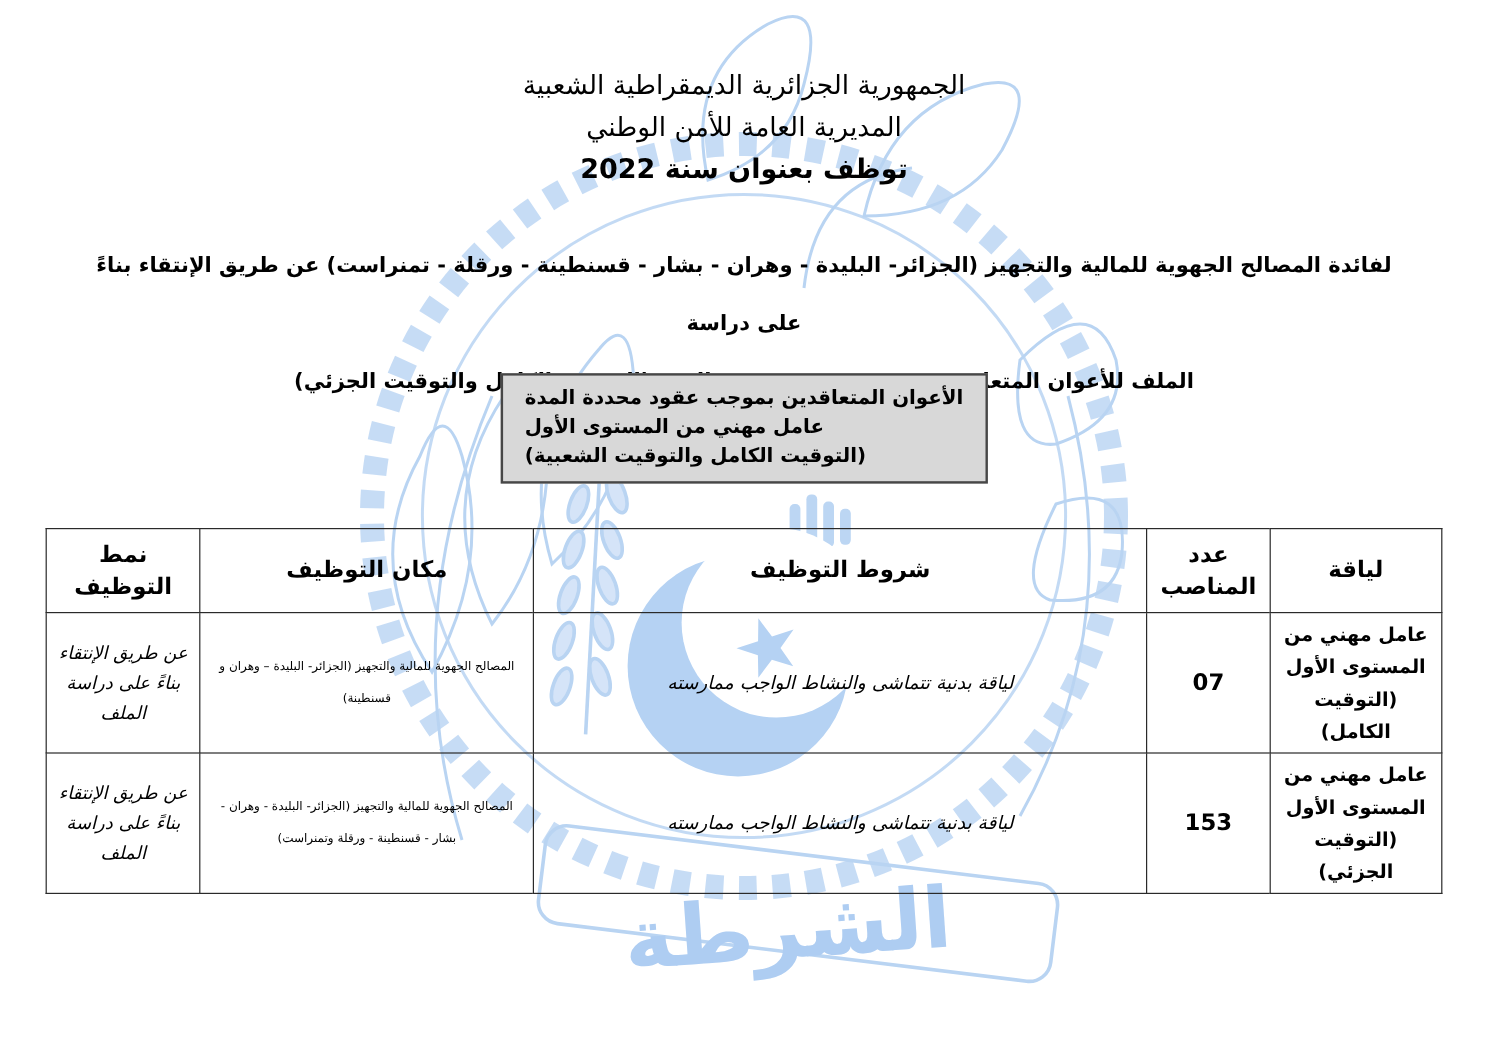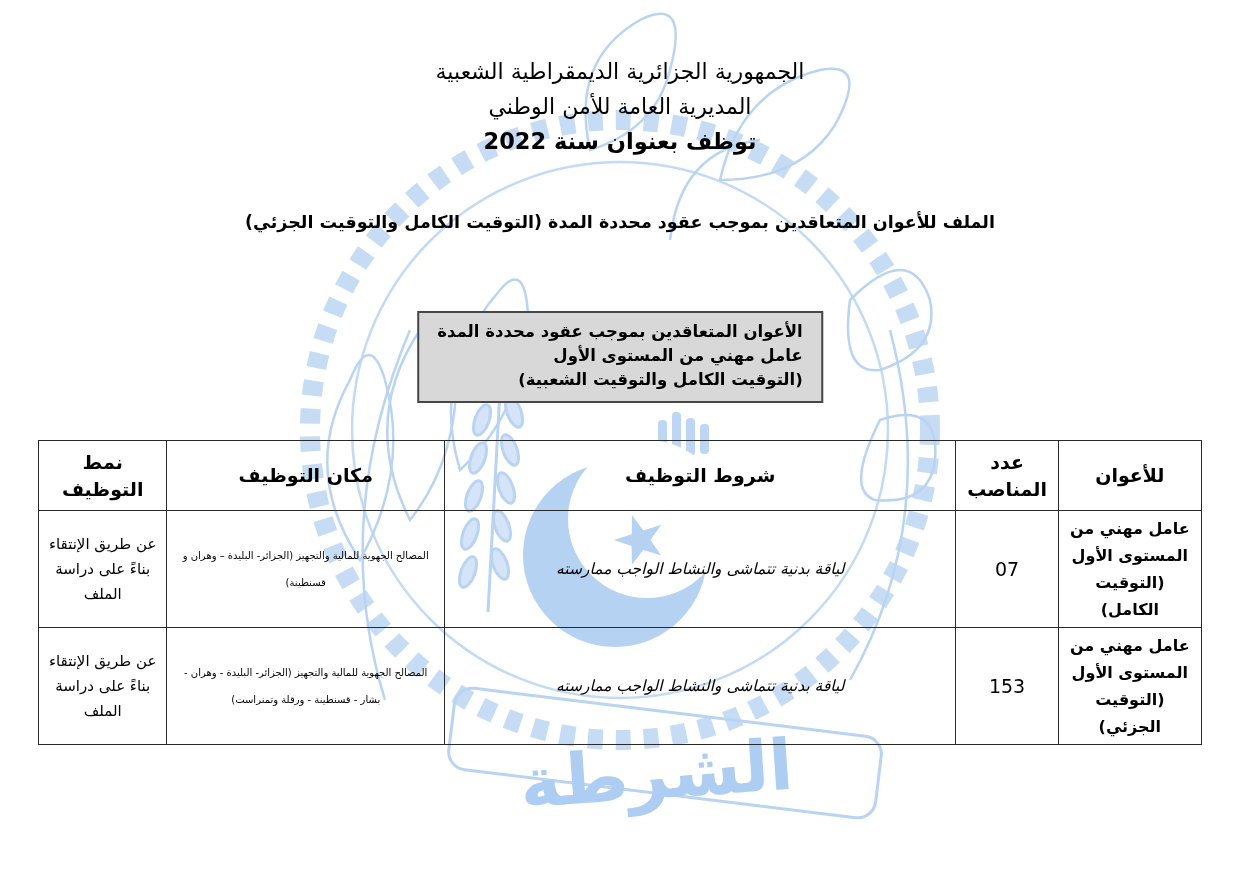--- a/index.html
+++ b/index.html
@@ -35,21 +35,21 @@
     font-weight: bold;
     font-size: 17.5px;
     line-height: 48px;
   }
   .notice-box {
     position: absolute; top: 311px; left: 50%;
     transform: translateX(-50%);
     background: #d8d8d8;
     border: 2px solid #474747;
     padding: 7px 18px 9px 18px;
-    text-align: right;
+    text-align: left;
     font-weight: bold;
     font-size: 16.5px;
     line-height: 24px;
     white-space: nowrap;
   }
   table.jobs {
     position: absolute; top: 440px; right: 38px;
     width: 1164px;
     border-collapse: collapse;
     table-layout: fixed;
@@ -64,24 +64,24 @@
   }
   table.jobs th {
     font-size: 19px;
     font-weight: bold;
     height: 70px;
     line-height: 27px;
   }
   tr.row-1 td { height: 116px; }
   tr.row-2 td { height: 92px; }
   .cell-rank { font-weight: bold; font-size: 16px; line-height: 27px; }
-  .cell-pos  { font-weight: normal; font-size: 19px; }
+  .cell-pos  { font-weight: bold; font-size: 19px; }
   .cell-cond { font-size: 15.5px; line-height: 26px; font-style: italic; }
   .cell-loc  { font-size: 10px; line-height: 27px; }
-  .cell-mode { font-size: 15px;  line-height: 25px; padding: 4px 10px; }
+  .cell-mode { font-size: 15px;  line-height: 25px; padding: 4px 10px; font-style: italic; }
 </style>
 </head>
 <body>
 
 <svg class="watermark" width="680" height="830" viewBox="0 0 680 830" aria-hidden="true">
 
   <g fill="none" stroke="#bcd6f3">
     <circle cx="330" cy="430" r="310" stroke-width="20" stroke-dasharray="15 13" opacity="0.85"></circle>
     <circle cx="330" cy="430" r="268" stroke-width="2.5" opacity="0.9"></circle>
   </g>
@@ -147,40 +147,41 @@
 
 <div class="content">
 
   <div class="doc-header">
     <div class="h-line">الجمهورية الجزائرية الديمقراطية الشعبية</div>
     <div class="h-line">المديرية العامة للأمن الوطني</div>
     <div class="h-line-bold">توظف بعنوان سنة 2022</div>
   </div>
 
   <div class="intro">
+    <div>لفائدة المصالح الجهوية للمالية والتجهيز (الجزائر- البليدة - وهران - بشار - قسنطينة - ورقلة - تمنراست) عن طريق الإنتقاء بناءً على دراسة</div>
     <div>الملف للأعوان المتعاقدين بموجب عقود محددة المدة (التوقيت الكامل والتوقيت الجزئي)</div>
   </div>
 
   <div class="notice-box">
     <div>الأعوان المتعاقدين بموجب عقود محددة المدة</div>
     <div>عامل مهني من المستوى الأول</div>
     <div>(التوقيت الكامل والتوقيت الشعبية)</div>
   </div>
 
   <table class="jobs">
     <colgroup>
       <col style="width:143px">
       <col style="width:102px">
       <col style="width:510px">
       <col style="width:277px">
       <col style="width:128px">
     </colgroup>
     <thead>
       <tr>
-        <th>للأعوان</th>
+        <th>لياقة</th>
         <th>عدد المناصب</th>
         <th>شروط التوظيف</th>
         <th>مكان التوظيف</th>
         <th>نمط التوظيف</th>
       </tr>
     </thead>
     <tbody>
       <tr class="row-1">
         <td class="cell-rank">عامل مهني من المستوى الأول (التوقيت الكامل)</td>
         <td class="cell-pos">07</td>

